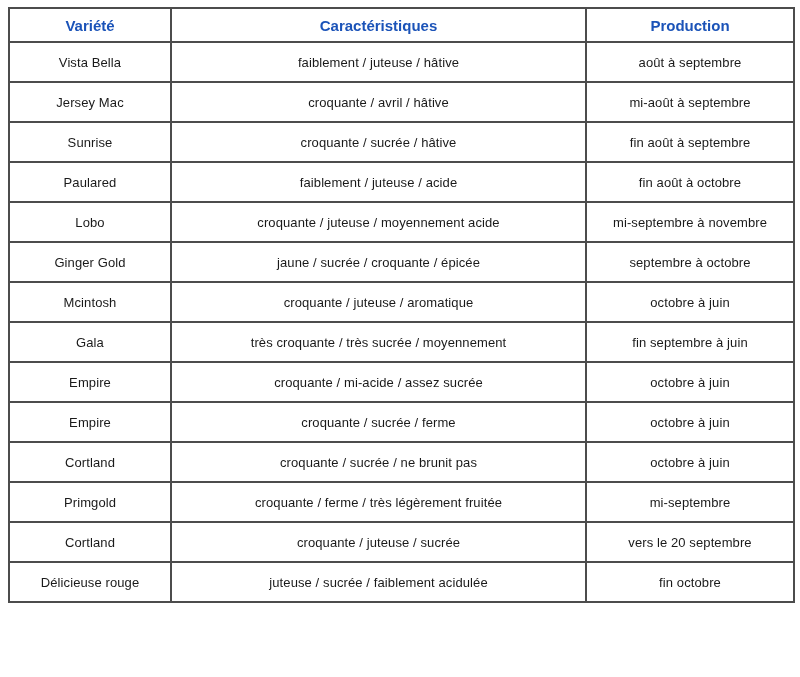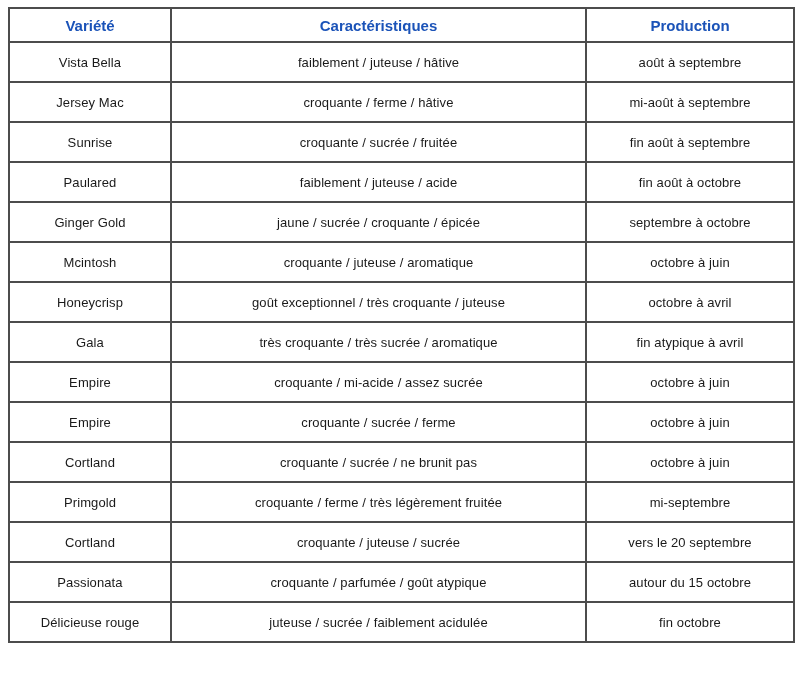--- a/index.html
+++ b/index.html
@@ -72,59 +72,59 @@
     </thead>
     <tbody id="table-body">
   <tr>
     <td>Vista Bella</td>
     <td>faiblement / juteuse / hâtive</td>
     <td>août à septembre</td>
   </tr>
 
   <tr>
     <td>Jersey Mac</td>
-    <td>croquante / ferme / hâtive</td>
+    <td>croquante / avril / hâtive</td>
     <td>mi-août à septembre</td>
   </tr>
 
   <tr>
     <td>Sunrise</td>
-    <td>croquante / sucrée / fruitée</td>
+    <td>croquante / sucrée / hâtive</td>
     <td>fin août à septembre</td>
   </tr>
 
   <tr>
     <td>Paulared</td>
     <td>faiblement / juteuse / acide</td>
     <td>fin août à octobre</td>
   </tr>
 
+  <tr>
+    <td>Lobo</td>
+    <td>croquante / juteuse / moyennement acide</td>
+    <td>mi-septembre à novembre</td>
+  </tr>
 
   <tr>
     <td>Ginger Gold</td>
     <td>jaune / sucrée / croquante / épicée</td>
     <td>septembre à octobre</td>
   </tr>
 
   <tr>
     <td>Mcintosh</td>
     <td>croquante / juteuse / aromatique</td>
     <td>octobre à juin</td>
   </tr>
 
-  <tr>
-    <td>Honeycrisp</td>
-    <td>goût exceptionnel / très croquante / juteuse</td>
-    <td>octobre à avril</td>
-  </tr>
 
   <tr>
     <td>Gala</td>
-    <td>très croquante / très sucrée / aromatique</td>
-    <td>fin atypique à avril</td>
+    <td>très croquante / très sucrée / moyennement</td>
+    <td>fin septembre à juin</td>
   </tr>
 
   <tr>
     <td>Empire</td>
     <td>croquante / mi-acide / assez sucrée</td>
     <td>octobre à juin</td>
   </tr>
 
   <tr>
     <td>Empire</td>
@@ -143,25 +143,20 @@
     <td>croquante / ferme / très légèrement fruitée</td>
     <td>mi-septembre</td>
   </tr>
 
   <tr>
     <td>Cortland</td>
     <td>croquante / juteuse / sucrée</td>
     <td>vers le 20 septembre</td>
   </tr>
 
-  <tr>
-    <td>Passionata</td>
-    <td>croquante / parfumée / goût atypique</td>
-    <td>autour du 15 octobre</td>
-  </tr>
 
   <tr>
     <td>Délicieuse rouge</td>
     <td>juteuse / sucrée / faiblement acidulée</td>
     <td>fin octobre</td>
   </tr>
 
 </tbody>
   </table>
 </div>

